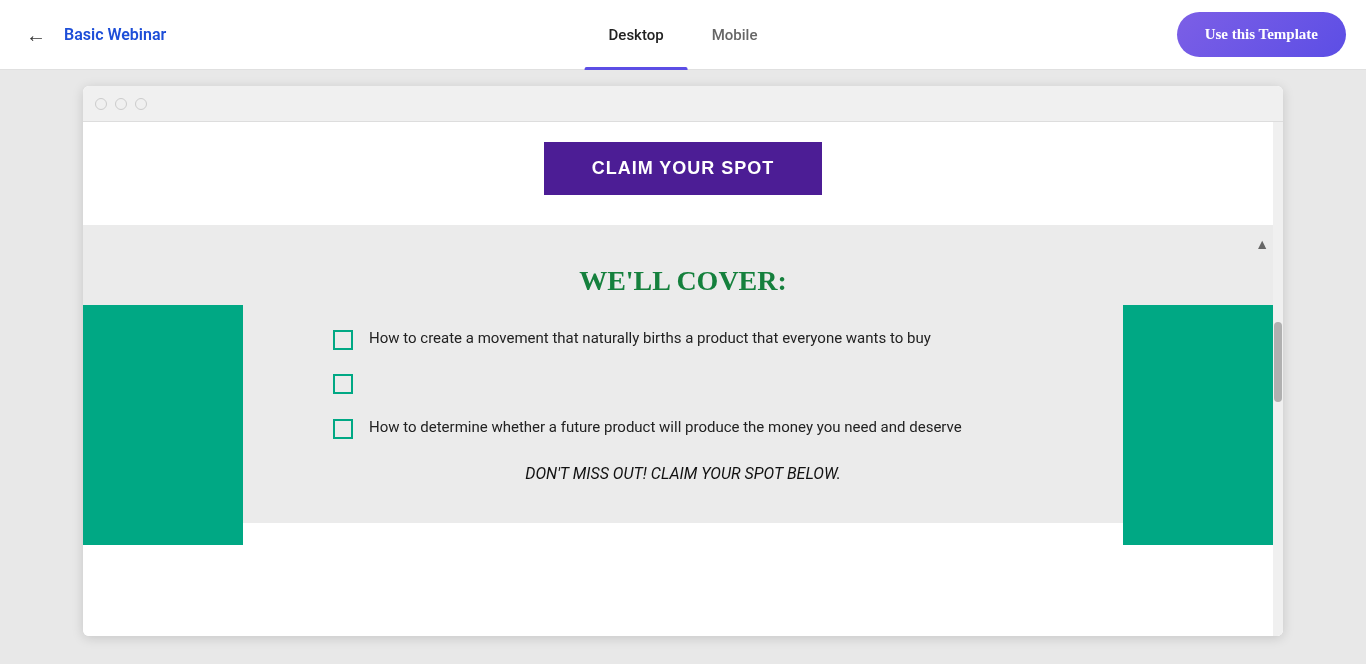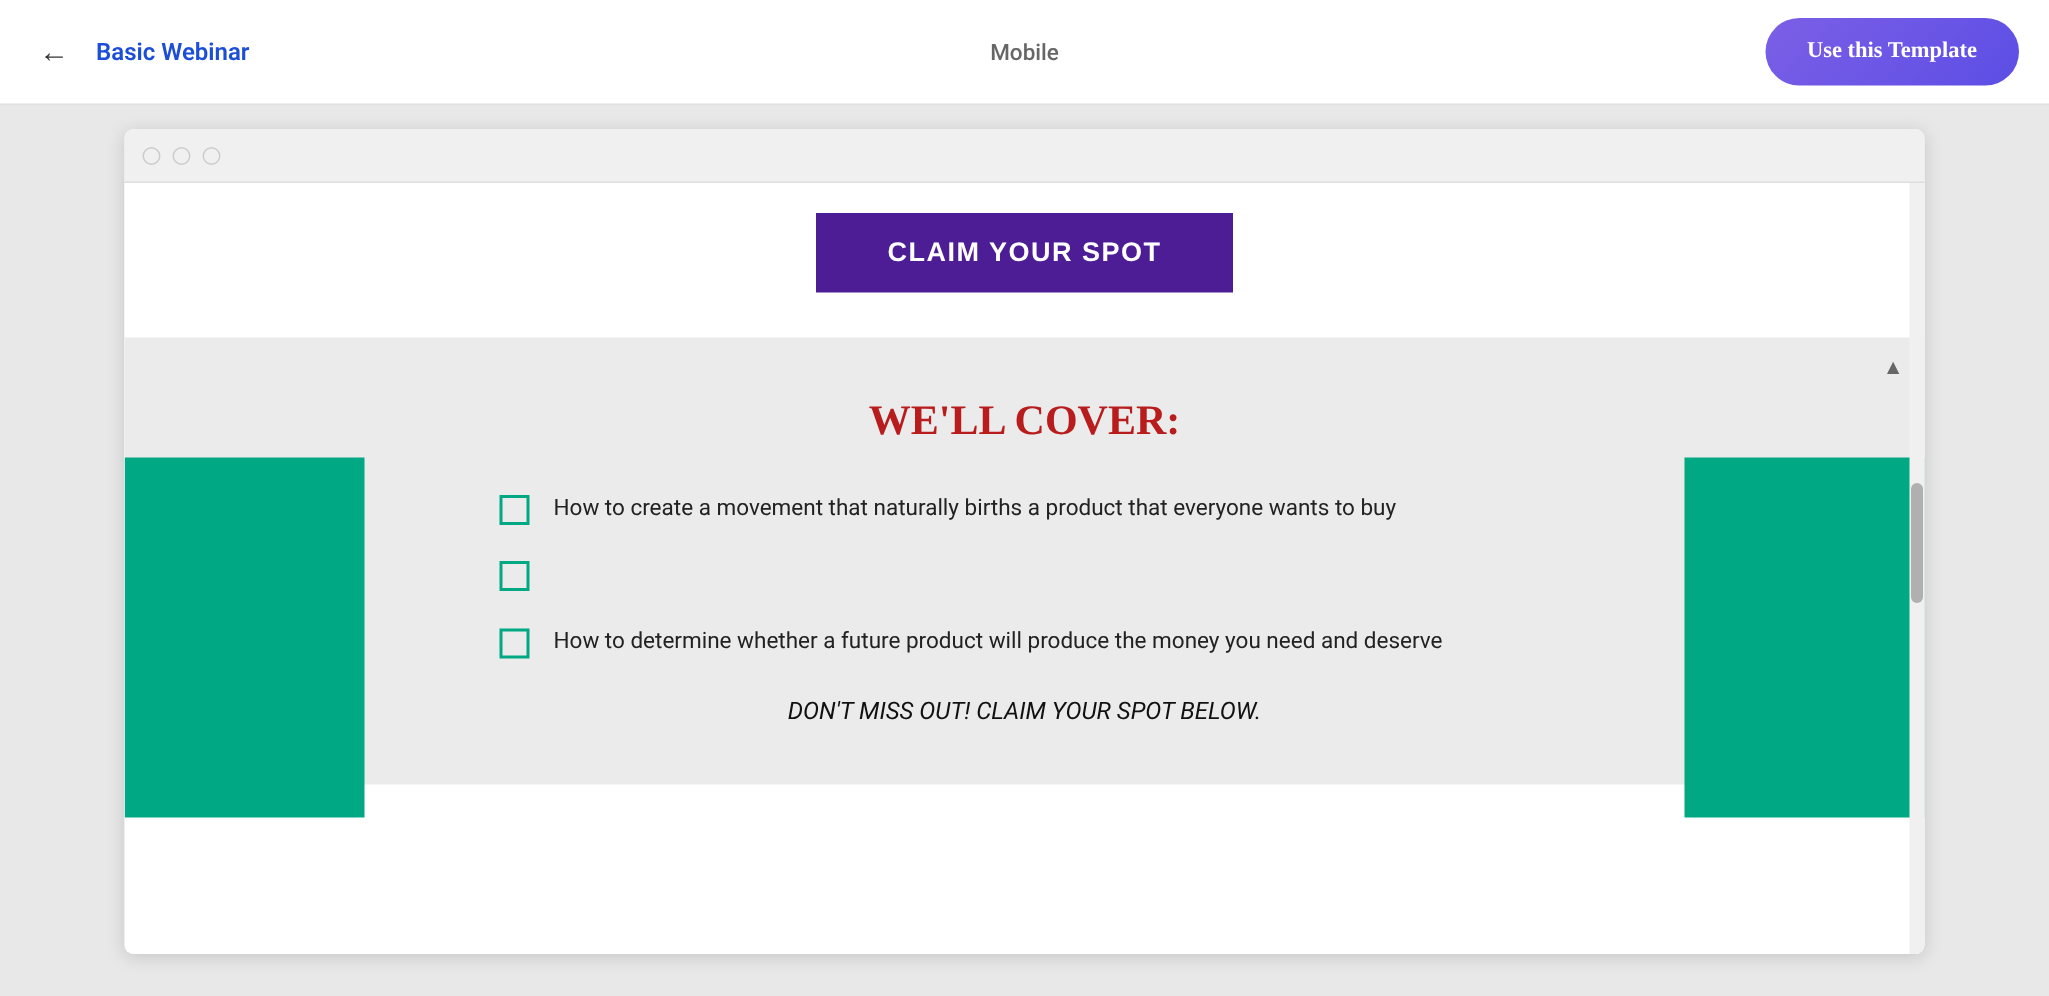--- a/index.html
+++ b/index.html
@@ -176,21 +176,21 @@
 
     .cover-inner {
       max-width: 700px;
       margin: 0 auto;
       position: relative;
       z-index: 2;
     }
     .cover-title {
       font-size: 28px;
       font-weight: 800;
-      color: #b91c1c;
+      color: #15803d;
       text-align: center;
       margin-bottom: 30px;
       font-family: Georgia, serif;
     }
     .cover-list {
       list-style: none;
       padding: 0;
     }
     .cover-list-item {
       display: flex;
@@ -251,20 +251,23 @@
 </head>
 <body>
 
 <header class="header">
   <div class="back-btn">
     <span>←</span>
   </div>
   <span class="page-title">Basic Webinar</span>
 
   <div class="tab-group">
+    <div class="tab active">
+      <span>Desktop</span>
+    </div>
     <div class="tab">
       <span>Mobile</span>
     </div>
   </div>
 
   <button class="use-template-btn">Use this Template</button>
 </header>
 
 <div class="main-area">
   <div class="browser-frame">

